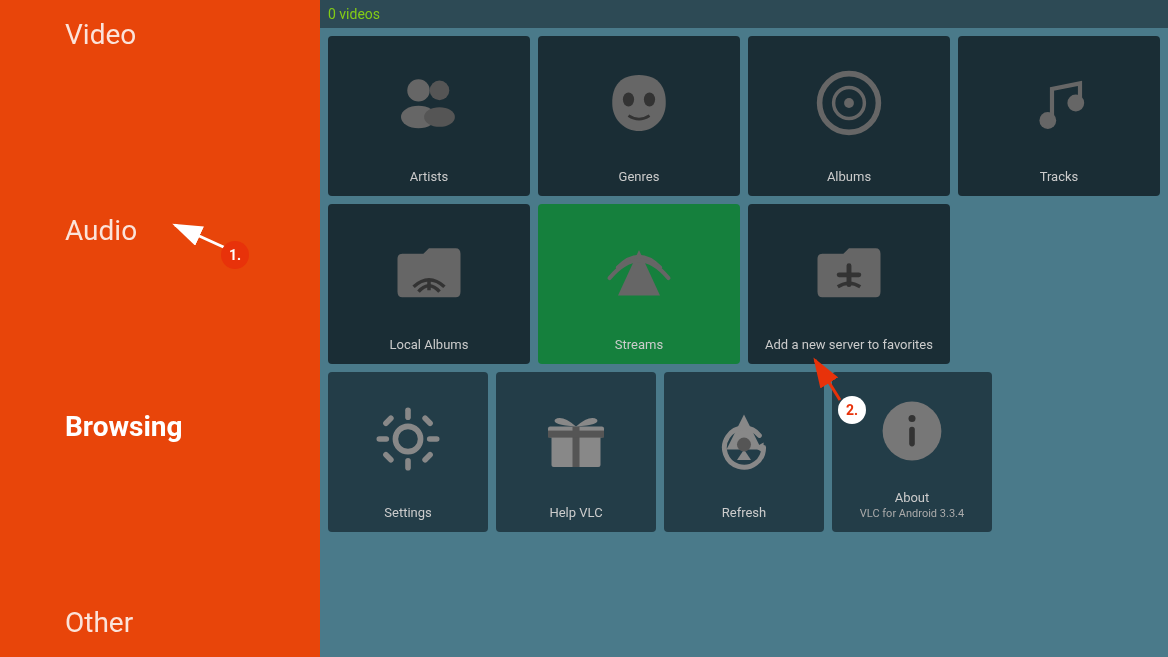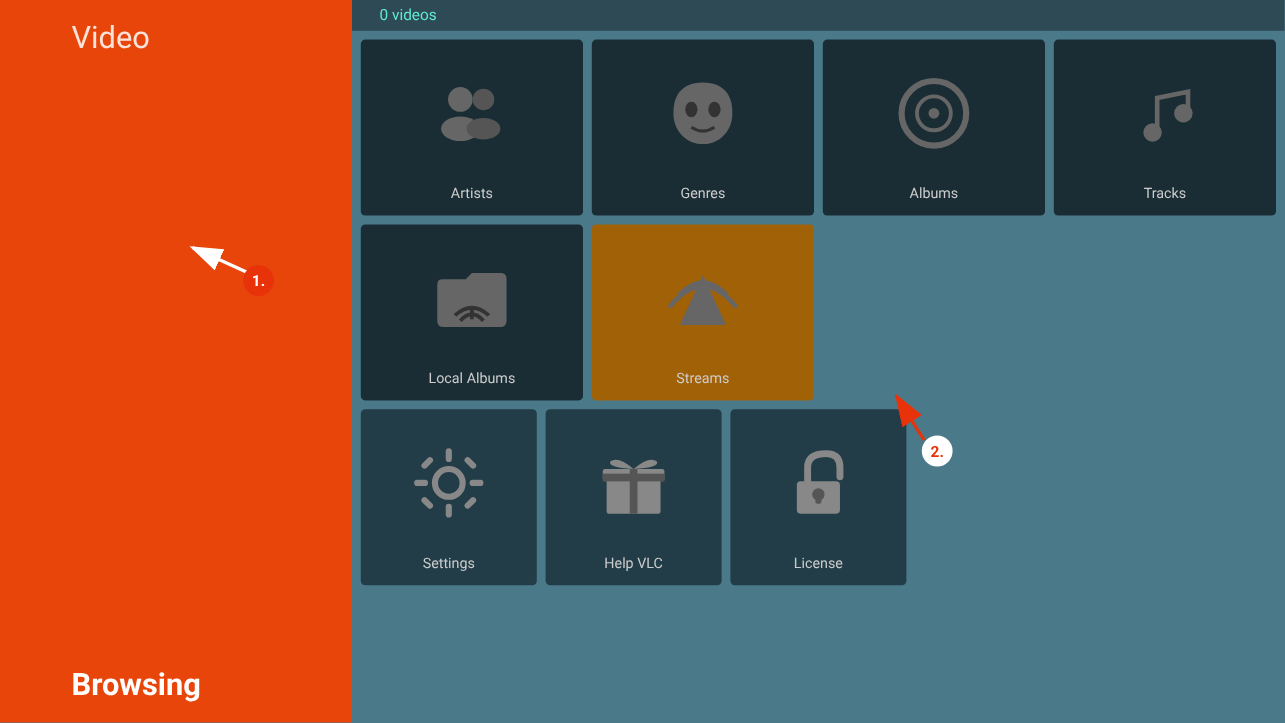--- a/index.html
+++ b/index.html
@@ -43,23 +43,23 @@
       background: #4a7a8a;
       display: flex;
       flex-direction: column;
       padding: 0;
       overflow-y: auto;
     }
 
     
     .top-bar {
       background: #2d4a55;
-      color: #5eead4;
+      color: #84cc16;
       font-size: 14px;
-      padding: 6px 25px;
+      padding: 6px 8px;
       display: flex;
       align-items: flex-start;
       min-height: 28px;
     }
 
     
     .grid {
       display: grid;
       grid-template-columns: repeat(4, 1fr);
       gap: 8px;
@@ -96,21 +96,21 @@
 
     .grid-item .label {
       color: #ccc;
       font-size: 13px;
       text-align: center;
       padding: 0 8px;
     }
 
     
     .grid-item.highlighted {
-      background: #a16207;
+      background: #15803d;
     }
 
     
     .grid-bottom {
       display: grid;
       grid-template-columns: repeat(5, 1fr);
       gap: 8px;
       padding: 0 8px 8px 8px;
     }
 
@@ -128,21 +128,23 @@
       height: 657px;
       pointer-events: none;
       z-index: 100;
     }
   </style>
 </head>
 <body>
 
 <div id="sidebar">
   <div class="sidebar-item">Video</div>
+  <div class="sidebar-item">Audio</div>
   <div class="sidebar-item active">Browsing</div>
+  <div class="sidebar-item">Other</div>
 </div>
 
 <div id="main">
   <div class="top-bar">
     <span>0 videos</span>
   </div>
 
   <div class="grid">
 
     <div class="grid-item">
@@ -210,20 +212,32 @@
 
           <polygon points="50,15 20,80 80,80" fill="#666"></polygon>
 
           <path d="M20 40 Q50 10 80 40" stroke="#666" stroke-width="6" fill="none" stroke-linecap="round"></path>
           <path d="M8 55 Q50 5 92 55" stroke="#666" stroke-width="6" fill="none" stroke-linecap="round"></path>
         </svg>
       </div>
       <div class="label">Streams</div>
     </div>
 
+    <div class="grid-item">
+      <div class="icon-area">
+        <svg viewBox="0 0 100 85" xmlns="http://www.w3.org/2000/svg">
+          <path d="M5 25 Q5 18 12 18 L42 18 L50 10 L88 10 Q95 10 95 18 L95 72 Q95 80 88 80 L12 80 Q5 80 5 72 Z" fill="#666"></path>
+
+          <line x1="50" y1="35" x2="50" y2="62" stroke="#333" stroke-width="7" stroke-linecap="round"></line>
+          <line x1="36" y1="48" x2="64" y2="48" stroke="#333" stroke-width="7" stroke-linecap="round"></line>
+          <path d="M34 65 Q50 55 66 65" stroke="#333" stroke-width="5" fill="none"></path>
+        </svg>
+      </div>
+      <div class="label">Add a new server to favorites</div>
+    </div>
 
   </div>
 
   <div class="grid-bottom">
 
     <div class="grid-item">
       <div class="icon-area">
         <svg viewBox="0 0 100 100" xmlns="http://www.w3.org/2000/svg">
           <circle cx="50" cy="50" r="18" fill="none" stroke="#888" stroke-width="8"></circle>
           <g fill="#888">
@@ -253,36 +267,49 @@
           <rect x="10" y="38" width="80" height="10" fill="#555"></rect>
 
           <path d="M50 32 Q30 15 20 22 Q15 30 50 32Z" fill="#888"></path>
 
           <path d="M50 32 Q70 15 80 22 Q85 30 50 32Z" fill="#888"></path>
         </svg>
       </div>
       <div class="label">Help VLC</div>
     </div>
 
-
-
-    <div class="grid-item">
-      <div class="icon-area">
-        <svg viewBox="0 0 100 100" xmlns="http://www.w3.org/2000/svg">
-
-          <rect x="22" y="48" width="56" height="42" rx="5" fill="#888"></rect>
-
-          <path d="M36 48 L36 30 Q36 12 60 12 Q78 12 78 30 L78 42" stroke="#888" stroke-width="9" fill="none" stroke-linecap="round"></path>
-
-          <circle cx="50" cy="65" r="8" fill="#555"></circle>
-          <rect x="46" y="65" width="8" height="12" rx="3" fill="#555"></rect>
-        </svg>
-      </div>
-      <div class="label">License</div>
-    </div>
+    <div class="grid-item">
+      <div class="icon-area">
+        <svg viewBox="0 0 100 100" xmlns="http://www.w3.org/2000/svg">
+
+          <path d="M50 15 L75 65 L25 65 Z" fill="#888"></path>
+          <path d="M50 65 L60 80 L40 80 Z" fill="#888"></path>
+          <circle cx="50" cy="58" r="10" fill="#555"></circle>
+
+          <path d="M72 45 A28 28 0 1 0 78 62" stroke="#888" stroke-width="7" fill="none" stroke-linecap="round"></path>
+          <polygon points="78,55 78,70 65,62" fill="#888"></polygon>
+        </svg>
+      </div>
+      <div class="label">Refresh</div>
+    </div>
+
+    <div class="grid-item">
+      <div class="icon-area">
+        <svg viewBox="0 0 100 100" xmlns="http://www.w3.org/2000/svg">
+          <circle cx="50" cy="50" r="42" fill="#777"></circle>
+          <rect x="46" y="44" width="8" height="28" rx="4" fill="#333"></rect>
+          <circle cx="50" cy="32" r="5" fill="#333"></circle>
+        </svg>
+      </div>
+      <div class="label">
+        <span>About</span><br>
+        <span style="font-size:11px; color:#aaa;">VLC for Android 3.3.4</span>
+      </div>
+    </div>
+
 
   </div>
 </div>
 
 <svg id="annotation-overlay" xmlns="http://www.w3.org/2000/svg">
 
   <defs>
     <marker id="arrowhead1" markerWidth="10" markerHeight="7" refX="9" refY="3.5" orient="auto">
       <polygon points="0 0, 10 3.5, 0 7" fill="white"></polygon>
     </marker>

